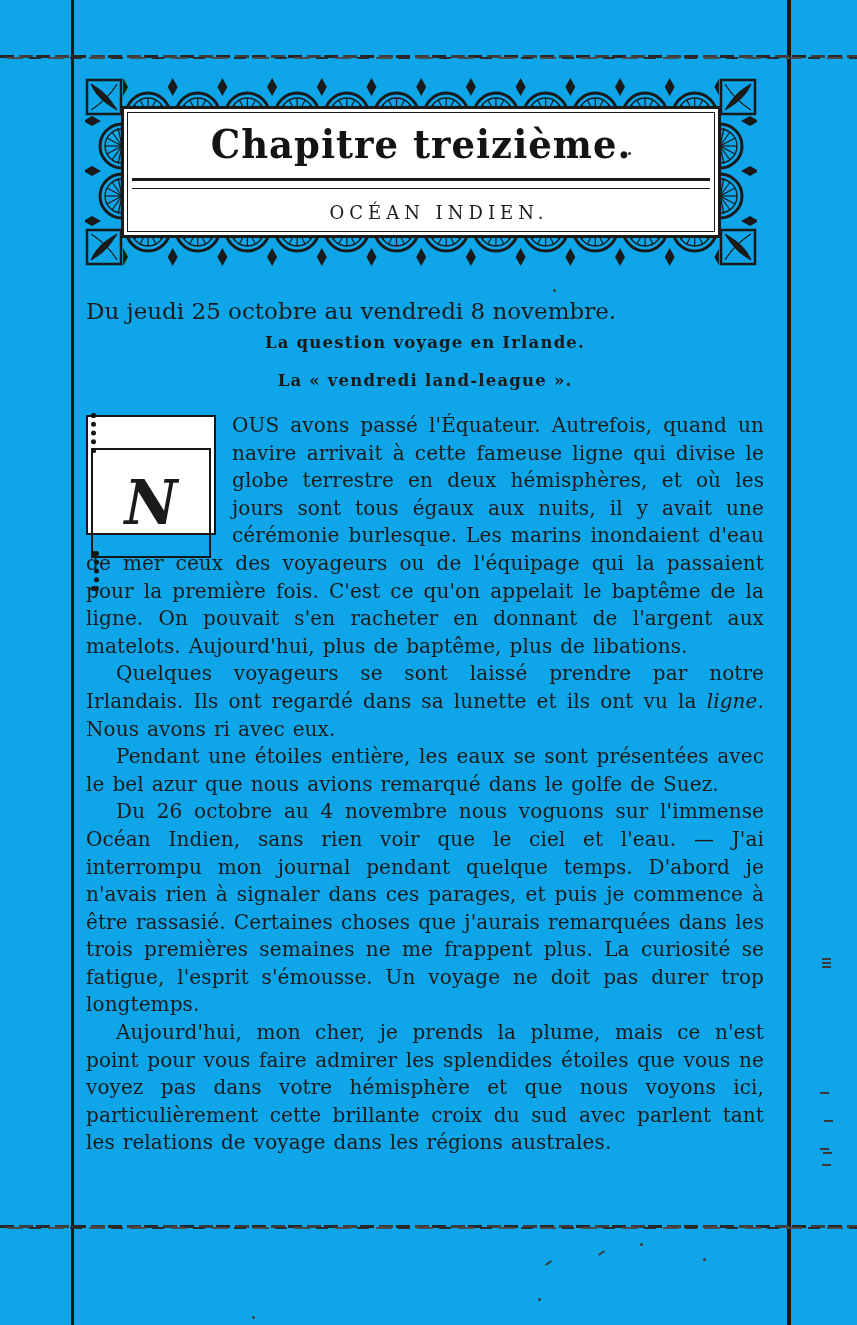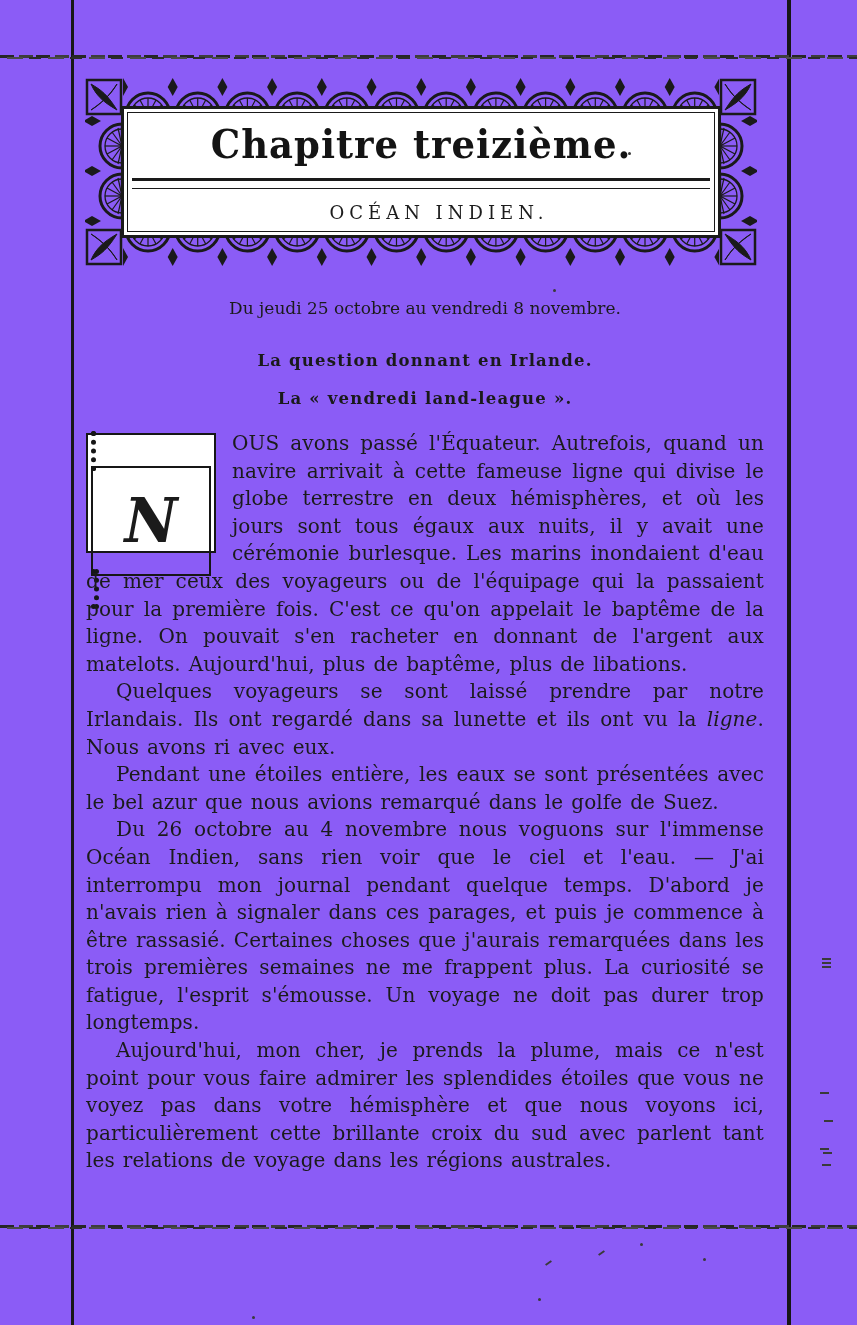--- a/index.html
+++ b/index.html
@@ -1,18 +1,18 @@
 <!DOCTYPE html>
 <html lang="fr"><head>
 <meta charset="utf-8">
 <style>
   html,body{margin:0;padding:0;background:#e8e8e4;}
   .page{
     position:relative;width:857px;height:1325px;margin:0 auto;
-    background:#8b5cf6;overflow:hidden;
+    background:#0ea5e9;overflow:hidden;
     font-family:"DejaVu Serif","Liberation Serif",serif;color:#1b1b1b;
   }
   
   .rule{position:absolute;top:0;height:1325px;background:#171717;}
   .rule-left{left:71px;width:3px;}
   .rule-right{left:787px;width:4px;}
   
   .tear{position:absolute;left:0;width:857px;height:7px;}
   .tear-a,.tear-b{position:absolute;left:0;width:100%;}
   .tear-a{top:1px;height:3px;background:repeating-linear-gradient(90deg,#262626 0 14px,rgba(0,0,0,0) 14px 19px,#3d3d3d 19px 33px,rgba(0,0,0,0) 33px 36px);}
@@ -38,21 +38,21 @@
     font-weight:700;font-size:37px;letter-spacing:1px;color:#141414;
     transform:scaleY(1.06);
   }
   .header-divider{height:7px;margin:0 8px;border-top:3px solid #1a1a1a;border-bottom:1px solid #1a1a1a;}
   .section-title{
     height:46px;display:flex;align-items:center;justify-content:center;
     font-size:18px;letter-spacing:5px;color:#1c1c1c;font-weight:400;padding-left:36px;
   }
 
   .content{position:absolute;left:86px;top:298px;width:678px;}
-  .date-line{text-align:center;font-size:17px;margin-bottom:24px;}
+  .date-line{text-align:left;font-size:23px;margin-bottom:0;}
   .topic{text-align:center;font-size:16.5px;font-weight:700;letter-spacing:1.2px;line-height:38px;color:#1a1a1a;}
   .body-text{margin-top:12px;}
   .body-text p{
     margin:0;font-size:20px;line-height:27.6px;text-align:justify;
     word-spacing:1.5px;letter-spacing:0.1px;
   }
   .body-text p.indent{text-indent:30px;}
   .body-text i{font-style:italic;margin-top:44px;}
 
   
@@ -203,21 +203,21 @@
   </div>
 
   <div class="header-box">
     <div class="chapter-title">Chapitre treizième.</div>
     <div class="header-divider"></div>
     <div class="section-title">OCÉAN INDIEN.</div>
   </div>
 
   <div class="content">
     <div class="date-line">Du jeudi 25 octobre au vendredi 8 novembre.</div>
-    <div class="topic">La question donnant en Irlande.</div>
+    <div class="topic">La question voyage en Irlande.</div>
     <div class="topic">La « vendredi land-league ».</div>
 
     <div class="body-text">
       <p>
         <span class="dropcap">
           <span class="dropcap-mid"><span class="dropcap-in">
             <span class="dropcap-letter">N</span>
           </span></span>
         </span>
         <span>OUS avons passé l'Équateur. Autrefois, quand un navire arrivait à cette fameuse ligne qui divise le globe terrestre en deux hémisphères, et où les jours sont tous égaux aux nuits, il y avait une cérémonie burlesque. Les marins inondaient d'eau de mer ceux des voyageurs ou de l'équipage qui la passaient pour la première fois. C'est ce qu'on appelait le baptême de la ligne. On pouvait s'en racheter en donnant de l'argent aux matelots. Aujourd'hui, plus de baptême, plus de libations.</span>

